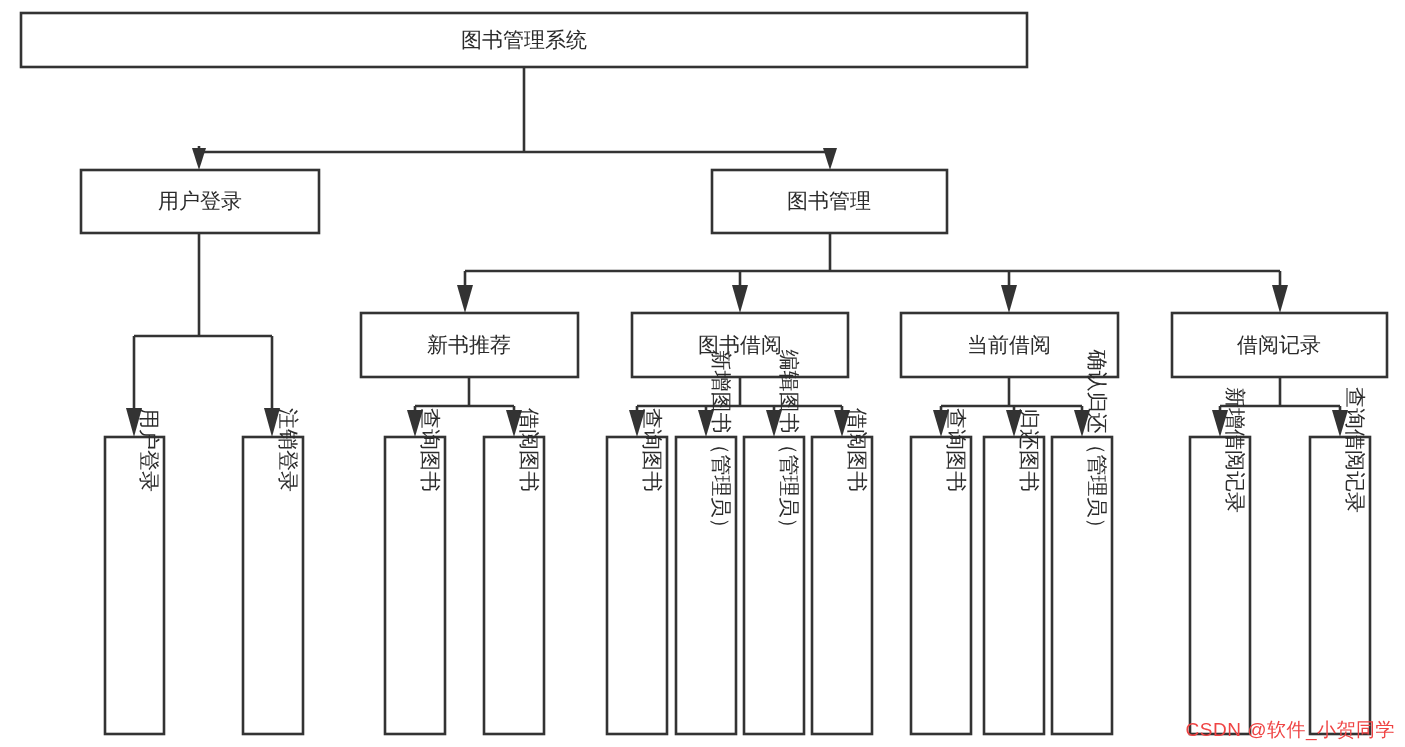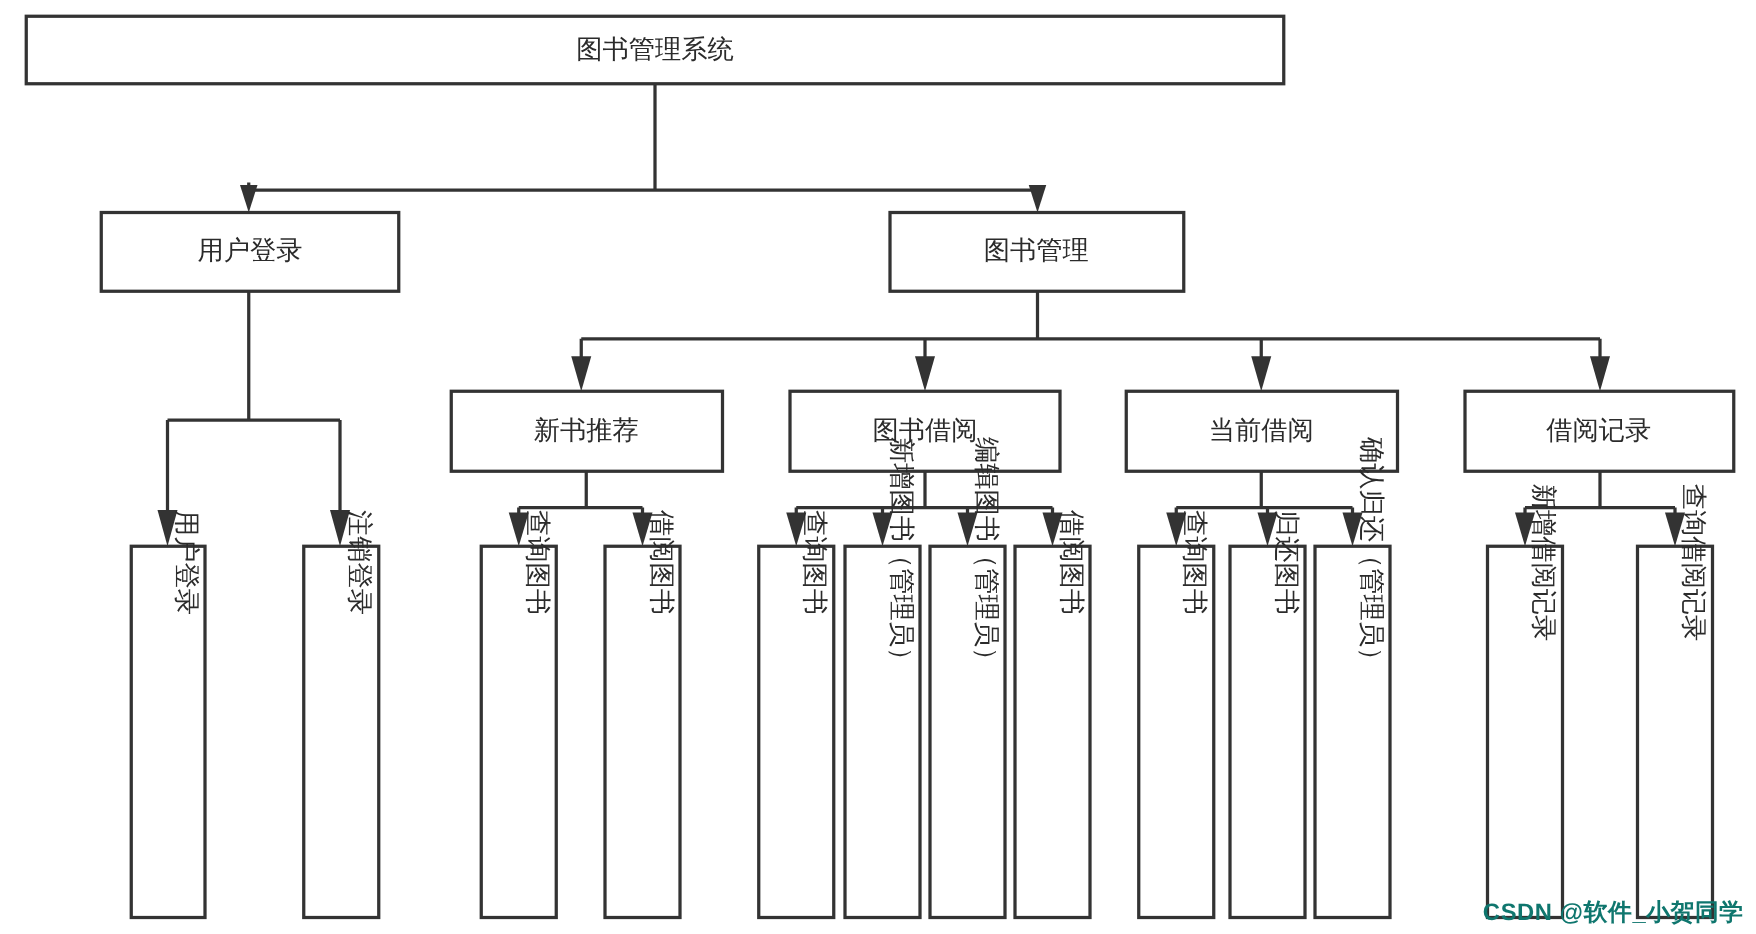--- a/index.html
+++ b/index.html
@@ -54,25 +54,24 @@
     font-family: "Liberation Sans", "DejaVu Sans", sans-serif;
     font-size: 21px;
     text-anchor: middle;
   }
   .watermark {
     position: absolute;
     right: 10px;
     bottom: 4px;
     font-family: "Liberation Sans", "DejaVu Sans", sans-serif;
     font-size: 19px;
-    color: #0f766e;
+    color: #ef4444;
     letter-spacing: 0.5px;
     white-space: nowrap;
     pointer-events: none;
-    font-weight: bold;
   }
 </style>
 </head>
 <body>
 
 <div id="diagram-root">
 
   <svg class="diagram-svg" viewBox="0 0 1405 747" xmlns="http://www.w3.org/2000/svg">
 
     <g>

